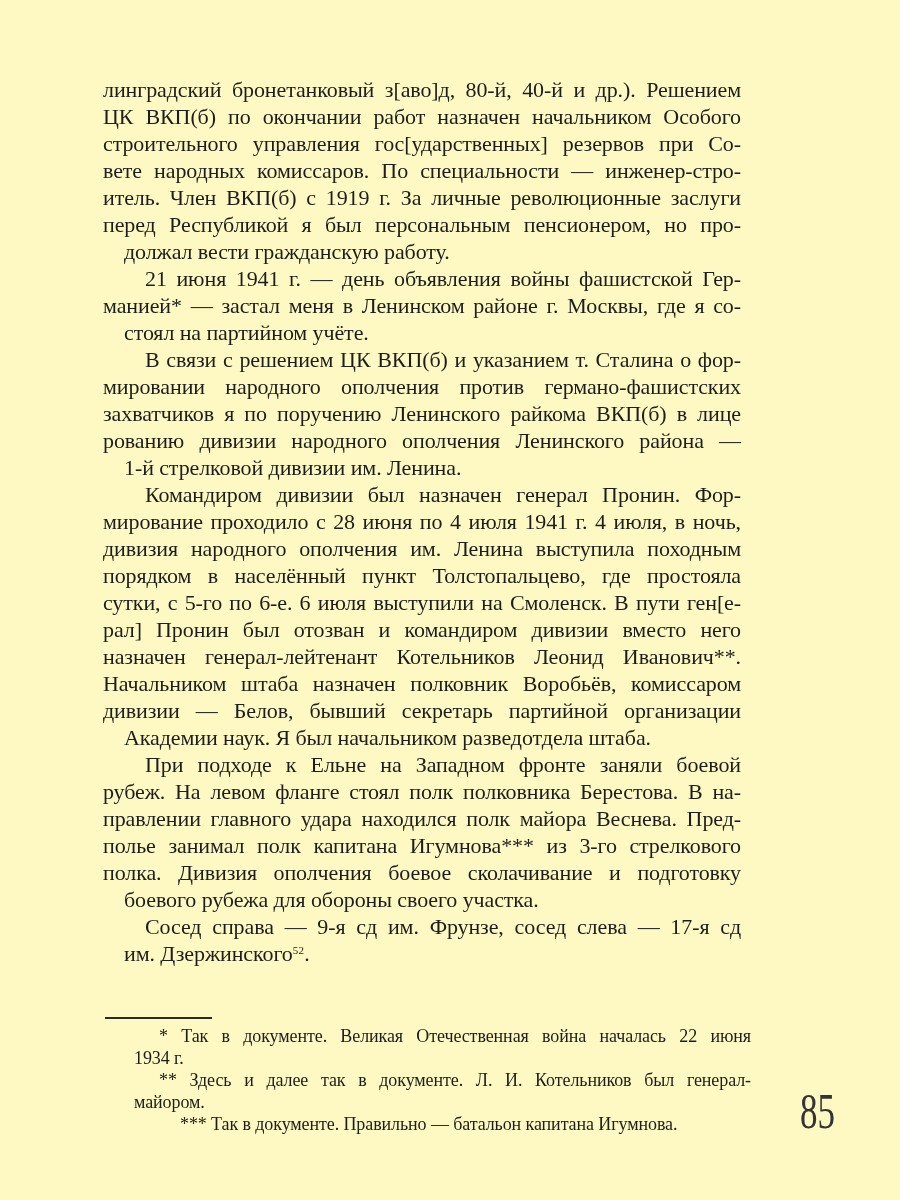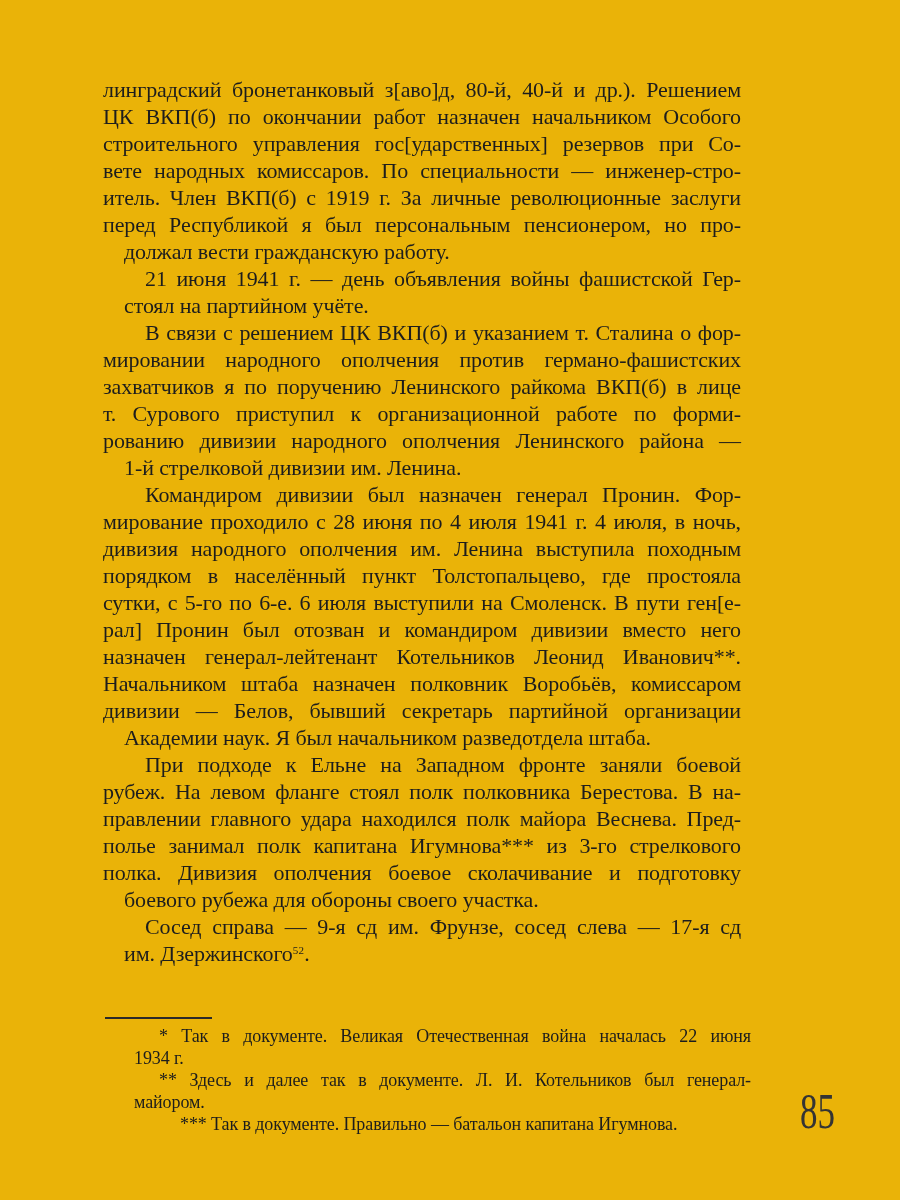--- a/index.html
+++ b/index.html
@@ -1,20 +1,20 @@
 <!DOCTYPE html>
 <html lang="ru"><head>
 <meta charset="utf-8">
 <style>
   html, body { margin: 0; padding: 0; background: #ffffff; }
   .page {
     position: relative;
     width: 900px;
     height: 1200px;
-    background: #eab308;
+    background: #fef9c3;
     font-family: "Liberation Serif", "DejaVu Serif", serif;
     color: #1d1d1d;
     overflow: hidden;
   }
   .body-text {
     position: absolute;
     left: 103px;
     top: 76px;
     width: 638px;
     font-size: 22px;
@@ -72,27 +72,27 @@
         <div class="line">линградский бронетанковый з[аво]д, 80-й, 40-й и др.). Решением</div>
         <div class="line">ЦК ВКП(б) по окончании работ назначен начальником Особого</div>
         <div class="line">строительного управления гос[ударственных] резервов при Со-</div>
         <div class="line">вете народных комиссаров. По специальности — инженер-стро-</div>
         <div class="line">итель. Член ВКП(б) с 1919 г. За личные революционные заслуги</div>
         <div class="line">перед Республикой я был персональным пенсионером, но про-</div>
         <div class="line last">должал вести гражданскую работу.</div>
       </div>
       <div class="para">
         <div class="line indent">21 июня 1941 г. — день объявления войны фашистской Гер-</div>
+        <div class="line">манией* — застал меня в Ленинском районе г. Москвы, где я со-</div>
         <div class="line last">стоял на партийном учёте.</div>
       </div>
       <div class="para">
         <div class="line indent">В связи с решением ЦК ВКП(б) и указанием т. Сталина о фор-</div>
         <div class="line">мировании народного ополчения против германо-фашистских</div>
         <div class="line">захватчиков я по поручению Ленинского райкома ВКП(б) в лице</div>
-        <div class="line">т. Сурового приступил к организационной работе по форми-</div>
         <div class="line">рованию дивизии народного ополчения Ленинского района —</div>
         <div class="line last">1-й стрелковой дивизии им. Ленина.</div>
       </div>
       <div class="para">
         <div class="line indent">Командиром дивизии был назначен генерал Пронин. Фор-</div>
         <div class="line">мирование проходило с 28 июня по 4 июля 1941 г. 4 июля, в ночь,</div>
         <div class="line">дивизия народного ополчения им. Ленина выступила походным</div>
         <div class="line">порядком в населённый пункт Толстопальцево, где простояла</div>
         <div class="line">сутки, с 5-го по 6-е. 6 июля выступили на Смоленск. В пути ген[е-</div>
         <div class="line">рал] Пронин был отозван и командиром дивизии вместо него</div>

